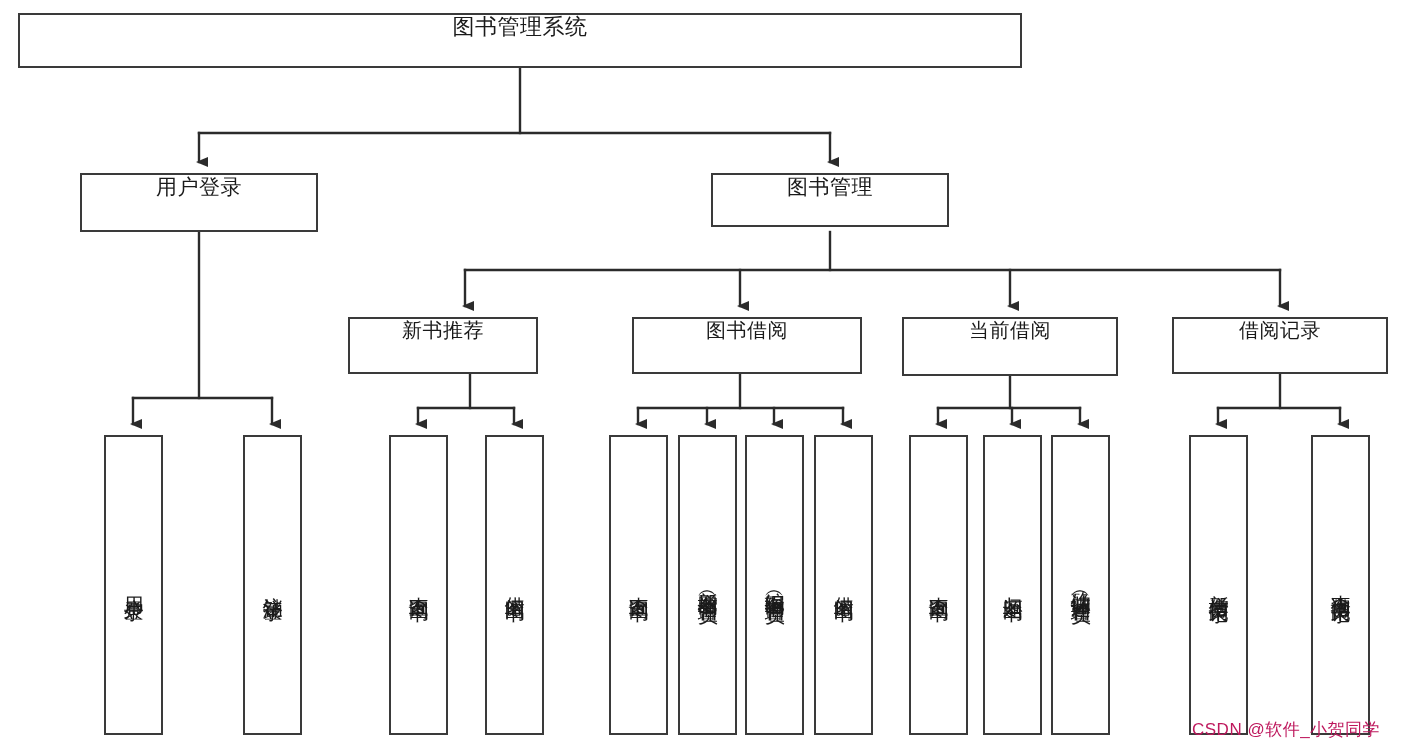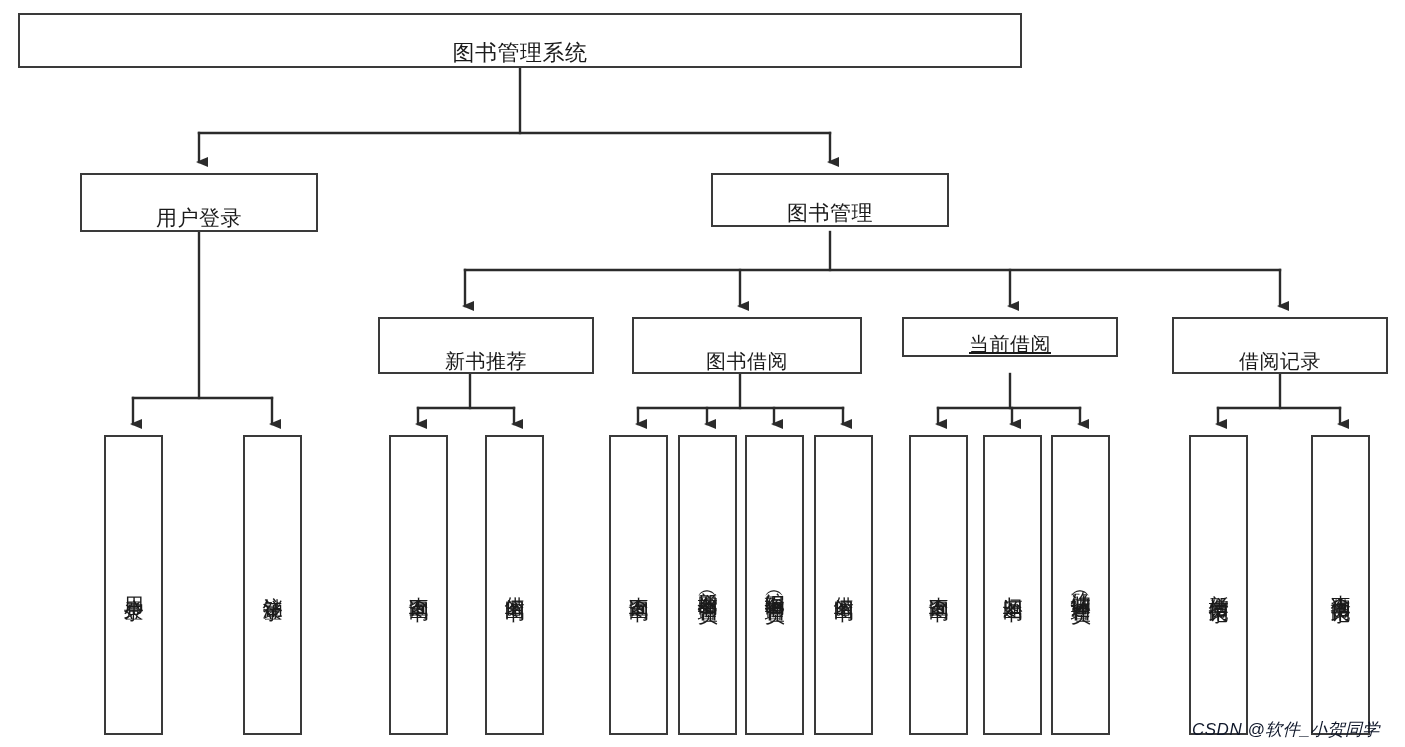--- a/index.html
+++ b/index.html
@@ -24,21 +24,21 @@
     width: 1405px;
     height: 747px;
     pointer-events: none;
   }
   .node {
     position: absolute;
     box-sizing: border-box;
     background: #ffffff;
     border: 2px solid #3a3a3a;
     display: flex;
-    align-items: flex-end;
+    align-items: flex-start;
     justify-content: center;
     color: #1a1a1a;
   }
   .node .label {
     display: block;
     text-align: center;
     line-height: 1.12;
     letter-spacing: 0.5px;
   }
   .node.root {
@@ -59,24 +59,23 @@
     writing-mode: vertical-rl;
     text-orientation: upright;
     -webkit-writing-mode: vertical-rl;
     line-height: 1.28;
     letter-spacing: 2px;
     white-space: nowrap;
   }
   .watermark {
     position: absolute;
     font-size: 17px;
-    color: #0f172a;
+    color: #be185d;
     white-space: nowrap;
     letter-spacing: 0.5px;
-    font-style: italic;
   }
 </style>
 </head>
 <body>
 
 <div id="canvas">
 
   <svg class="wires" viewBox="0 0 1405 747" xmlns="http://www.w3.org/2000/svg">
     <defs>
       <marker id="arrow" markerWidth="12" markerHeight="12" refX="5" refY="9" orient="auto" markerUnits="userSpaceOnUse">
@@ -134,27 +133,27 @@
     <span class="label">图书管理系统</span>
   </div>
 
   <div class="node level2" style="left:80px; top:173px; width:238px; height:59px;">
     <span class="label">用户登录</span>
   </div>
   <div class="node level2" style="left:711px; top:173px; width:238px; height:54px;">
     <span class="label">图书管理</span>
   </div>
 
-  <div class="node level3" style="left:378px; top:317px; width:216px; height:57px;">
+  <div class="node level3" style="left:348px; top:317px; width:190px; height:57px;">
     <span class="label">新书推荐</span>
   </div>
   <div class="node level3" style="left:632px; top:317px; width:230px; height:57px;">
     <span class="label">图书借阅</span>
   </div>
-  <div class="node level3" style="left:902px; top:317px; width:216px; height:40px;text-decoration:underline;">
+  <div class="node level3" style="left:902px; top:317px; width:216px; height:59px;">
     <span class="label">当前借阅</span>
   </div>
   <div class="node level3" style="left:1172px; top:317px; width:216px; height:57px;">
     <span class="label">借阅记录</span>
   </div>
 
   <div class="node leaf" style="left:104px; top:435px; width:59px; height:300px;">
     <span class="label">用户登录</span>
   </div>
   <div class="node leaf" style="left:243px; top:435px; width:59px; height:300px;">

